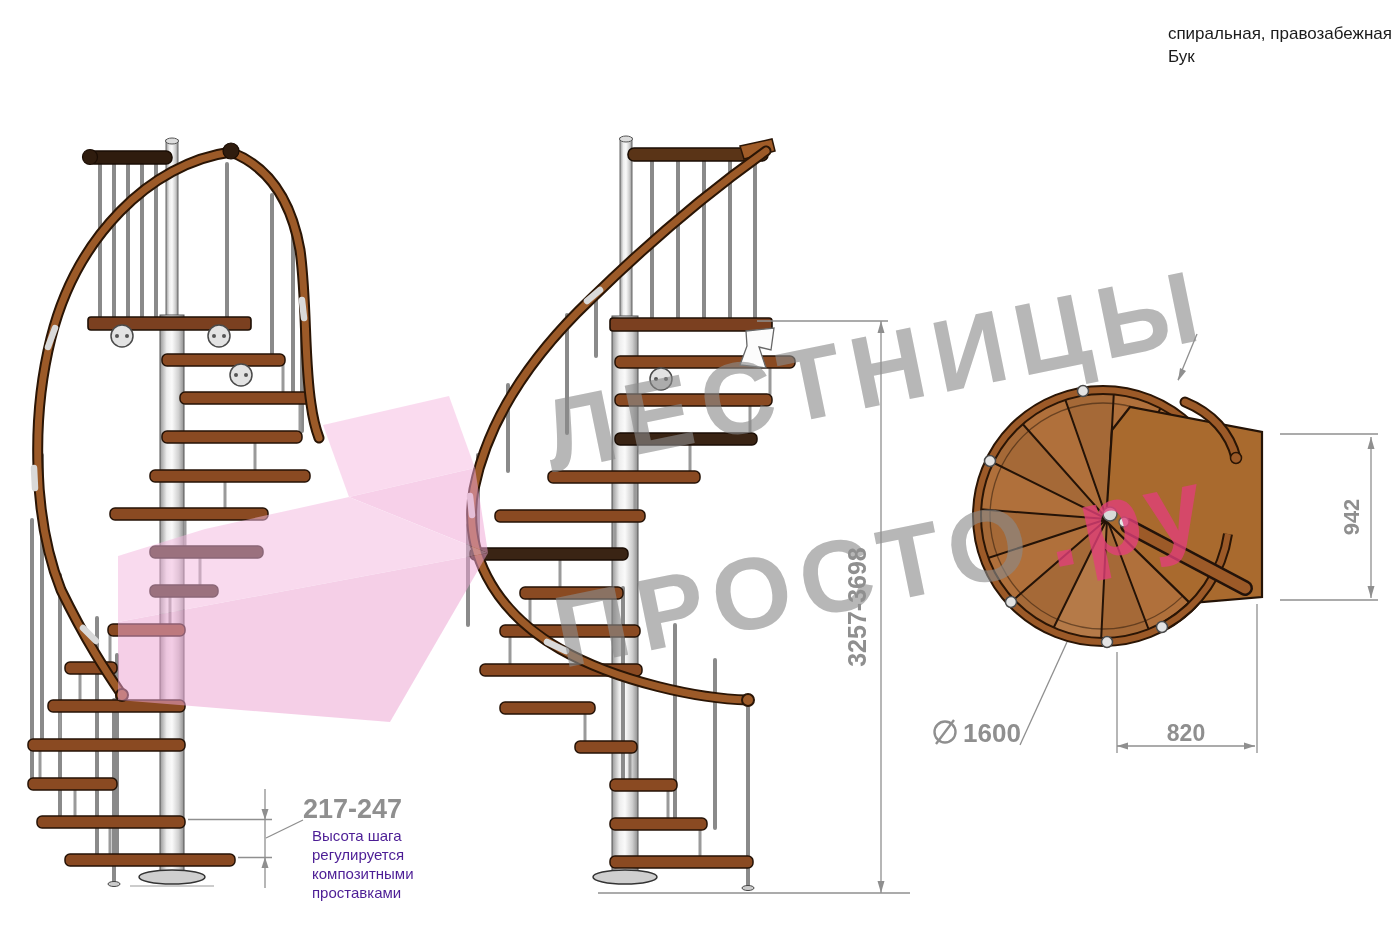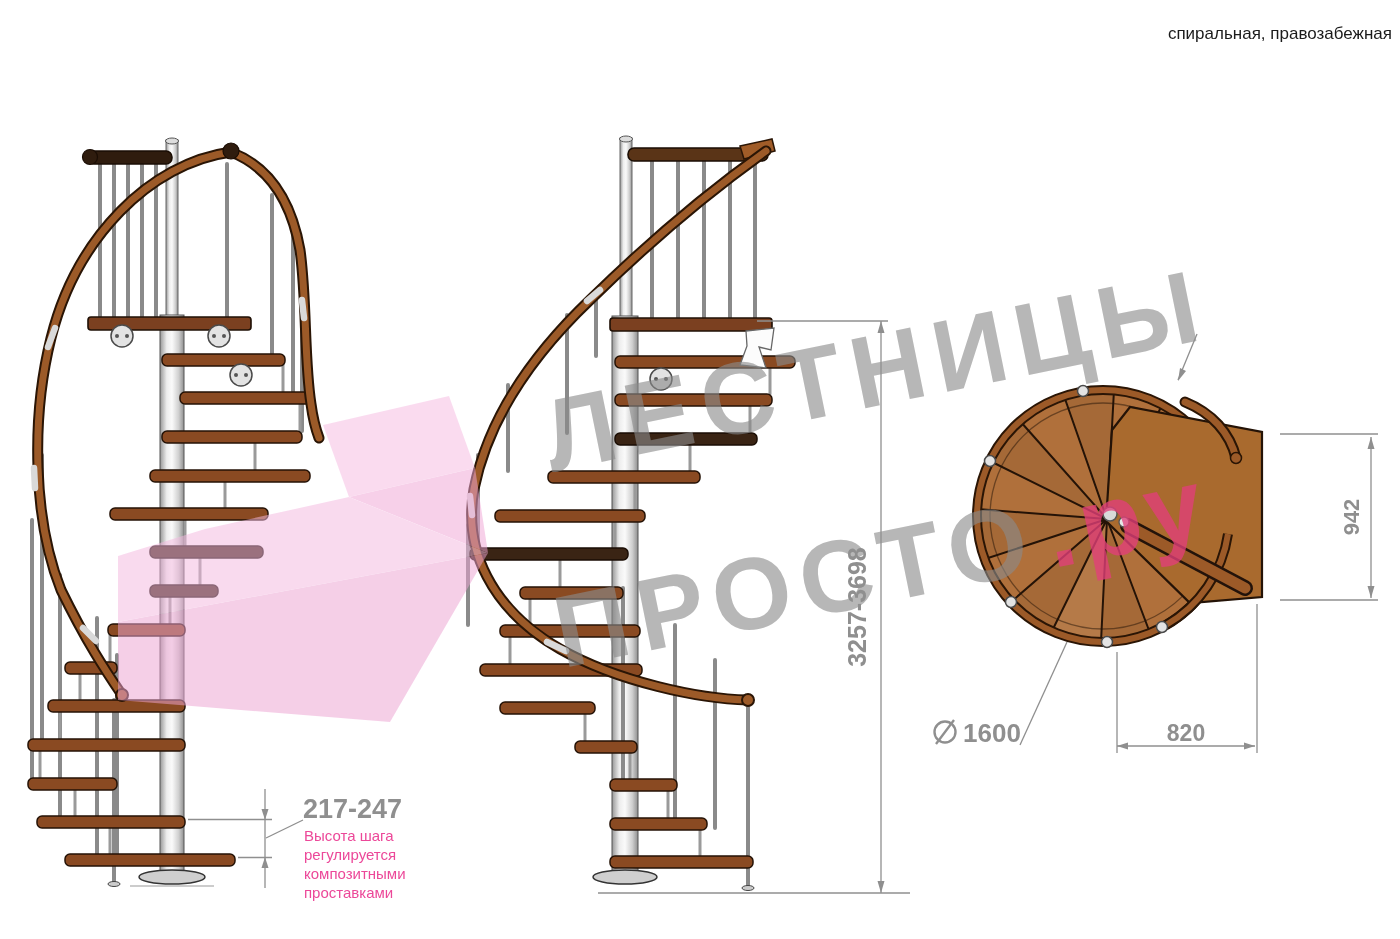--- a/index.html
+++ b/index.html
@@ -18,22 +18,22 @@
   .disc {fill:#e3e3e3;stroke:#4a4a4a;stroke-width:1.5;}
   .dot  {fill:#555;}
   .dim  {stroke:#8f8f8f;stroke-width:1.3;fill:none;}
   .dimarr{fill:#8f8f8f;stroke:none;}
   .dimtxt{font-family:"Liberation Sans","DejaVu Sans",sans-serif;font-weight:bold;}
   .wl   {stroke:#241307;stroke-width:2;fill:none;}
   .wm   {font-family:"Liberation Sans","DejaVu Sans",sans-serif;font-weight:bold;}
   
   .title-block{position:absolute;right:8px;top:22px;text-align:left;
                font-size:17px;line-height:23px;color:#1b1b1b;}
-  .step-note{position:absolute;left:304px;top:826px;font-size:15px;line-height:19px;
-             color:#ec4899;white-space:pre-line;}
+  .step-note{position:absolute;left:312px;top:826px;font-size:15px;line-height:19px;
+             color:#4c1d95;white-space:pre-line;}
 </style>
 </head>
 <body>
 
 <div id="canvas">
 
 <svg id="scene" width="1400" height="939" viewBox="0 0 1400 939">
   <defs>
     <linearGradient id="gpole" x1="0" y1="0" x2="1" y2="0">
       <stop offset="0" stop-color="#979797"></stop>
@@ -265,20 +265,21 @@
 
     <g>
       <line class="dim" x1="1197" y1="334" x2="1178" y2="380"></line>
       <polygon class="dimarr" points="1178,381 1186,371 1180,368"></polygon>
     </g>
   </g>
 </svg>
 
 <div class="title-block">
   <div>спиральная, правозабежная</div>
+  <div>Бук</div>
 </div>
 
 <div class="step-note">Высота шага
 регулируется
 композитными
 проставками</div>
 
 </div>
 
 </body></html>

